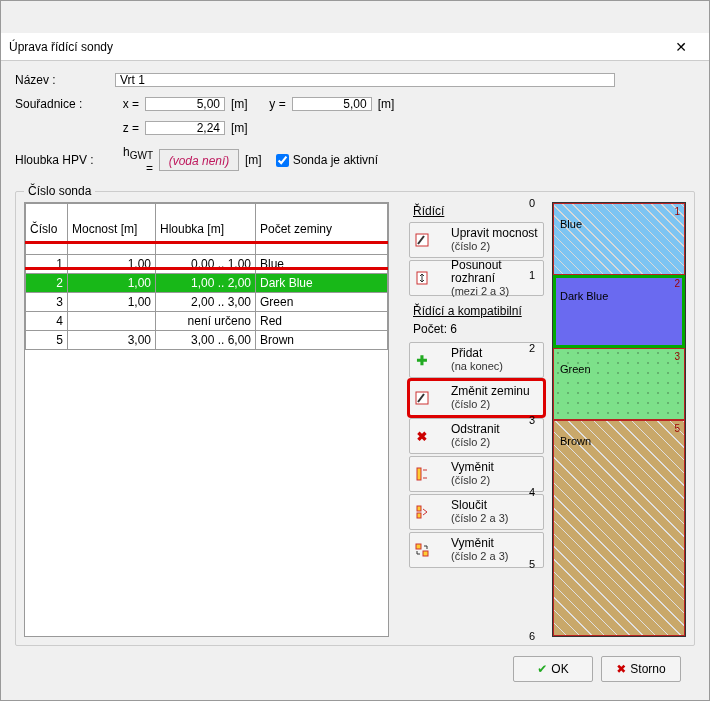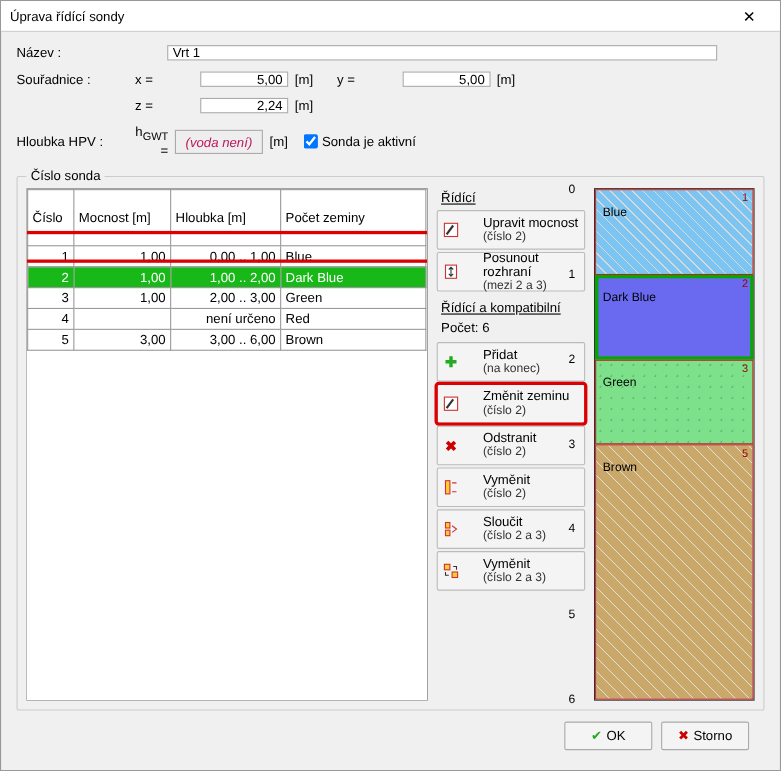--- a/index.html
+++ b/index.html
@@ -1,45 +1,45 @@
 <!DOCTYPE html>
 <html><head>
 <meta charset="utf-8">
 <style>
 * { box-sizing: border-box; margin: 0; padding: 0; }
 body { font-family: "Segoe UI", Tahoma, sans-serif; font-size: 12px; background: #f0f0f0; color: #000; }
 .dialog { width: 710px; height: 701px; background: #f0f0f0; border: 1px solid #999; display: flex; flex-direction: column; }
-.titlebar { height: 28px; background: #fff; border-bottom: 1px solid #ccc; display: flex; align-items: center; padding: 0 8px; }
+.titlebar { height: 28px; background: #fff; border-bottom: 1px solid #ccc; display: flex; align-items: center; padding: 0 8px; margin-top: 32px; }
 .titlebar .title { flex: 1; font-size: 12px; }
 .titlebar .close { width: 40px; text-align: center; font-size: 14px; cursor: pointer; }
 .content { flex: 1; padding: 12px 14px 8px 14px; display: flex; flex-direction: column; }
 
 .form-row { display: flex; align-items: center; margin-bottom: 10px; }
 .form-label { width: 100px; font-size: 12px; }
 .form-row .sub-label { width: 30px; text-align: right; padding-right: 6px; }
-.form-row input[type="text"] { height: 14px; border: 1px solid #aaa; background: #fff; padding: 0 4px; font-size: 12px; margin-left: 37px; }
+.form-row input[type="text"] { height: 14px; border: 1px solid #aaa; background: #fff; padding: 0 4px; font-size: 12px; }
 .form-row .unit { margin: 0 14px 0 6px; }
 .input-name { width: 500px; }
 .input-num { width: 80px; text-align: right; }
 .input-readonly { width: 80px; text-align: center; background: #eee; font-style: italic; color: #be185d; border: 1px solid #aaa; height: 22px; line-height: 22px; }
 .chk-row { display: flex; align-items: center; gap: 4px; }
 
 .fieldset { border: 1px solid #ccc; border-radius: 2px; padding: 10px 8px 8px 8px; position: relative; flex: 1; margin-top: 6px; display: flex; }
 .fieldset .legend { position: absolute; top: -8px; left: 8px; background: #f0f0f0; padding: 0 4px; font-size: 12px; }
 
 .table-wrap { width: 365px; border: 1px solid #999; background: #fff; overflow: auto; position: relative; }
 table { border-collapse: collapse; width: 100%; font-size: 12px; }
 th { border: 1px solid #999; background: #fff; font-weight: normal; padding: 18px 4px; text-align: left; }
 td { border: 1px solid #999; padding: 2px 4px; height: 19px; }
 td.num { text-align: right; }
 td.soil { text-align: left; }
 tr.sel td { background: #18b818; color: #fff; }
 .highlight-row { position: absolute; border: 3px solid #d00; pointer-events: none; }
 
-.actions { width: 135px; margin-left: 8px; display: flex; flex-direction: column; gap: 2px; font-size: 12px; }
+.actions { width: 135px; margin-left: 20px; display: flex; flex-direction: column; gap: 2px; font-size: 12px; }
 .section-label { font-size: 12px; text-decoration: underline; margin: 2px 0 2px 4px; }
 .count-label { font-size: 12px; margin: 0 0 4px 4px; }
 .action-btn { height: 36px; border: 1px solid #bbb; background: #f4f4f4; display: flex; align-items: center; text-align: left; padding: 2px 4px; cursor: pointer; font-size: 12px; gap: 21px; border-radius: 2px; }
 .action-btn .icon { width: 16px; height: 16px; flex-shrink: 0; display: flex; align-items: center; justify-content: center; font-size: 13px; }
 .action-btn .txt { line-height: 13px; }
 .action-btn .txt .sub { font-size: 11px; color: #333; }
 .action-btn.hl { outline: 3px solid #d00; outline-offset: -1px; }
 
 .viz { flex: 1; margin-left: 8px; position: relative; border: 1px solid #333; background: #fff; }
 .viz-scale { position: absolute; left: -18px; top: 0; height: 100%; }

